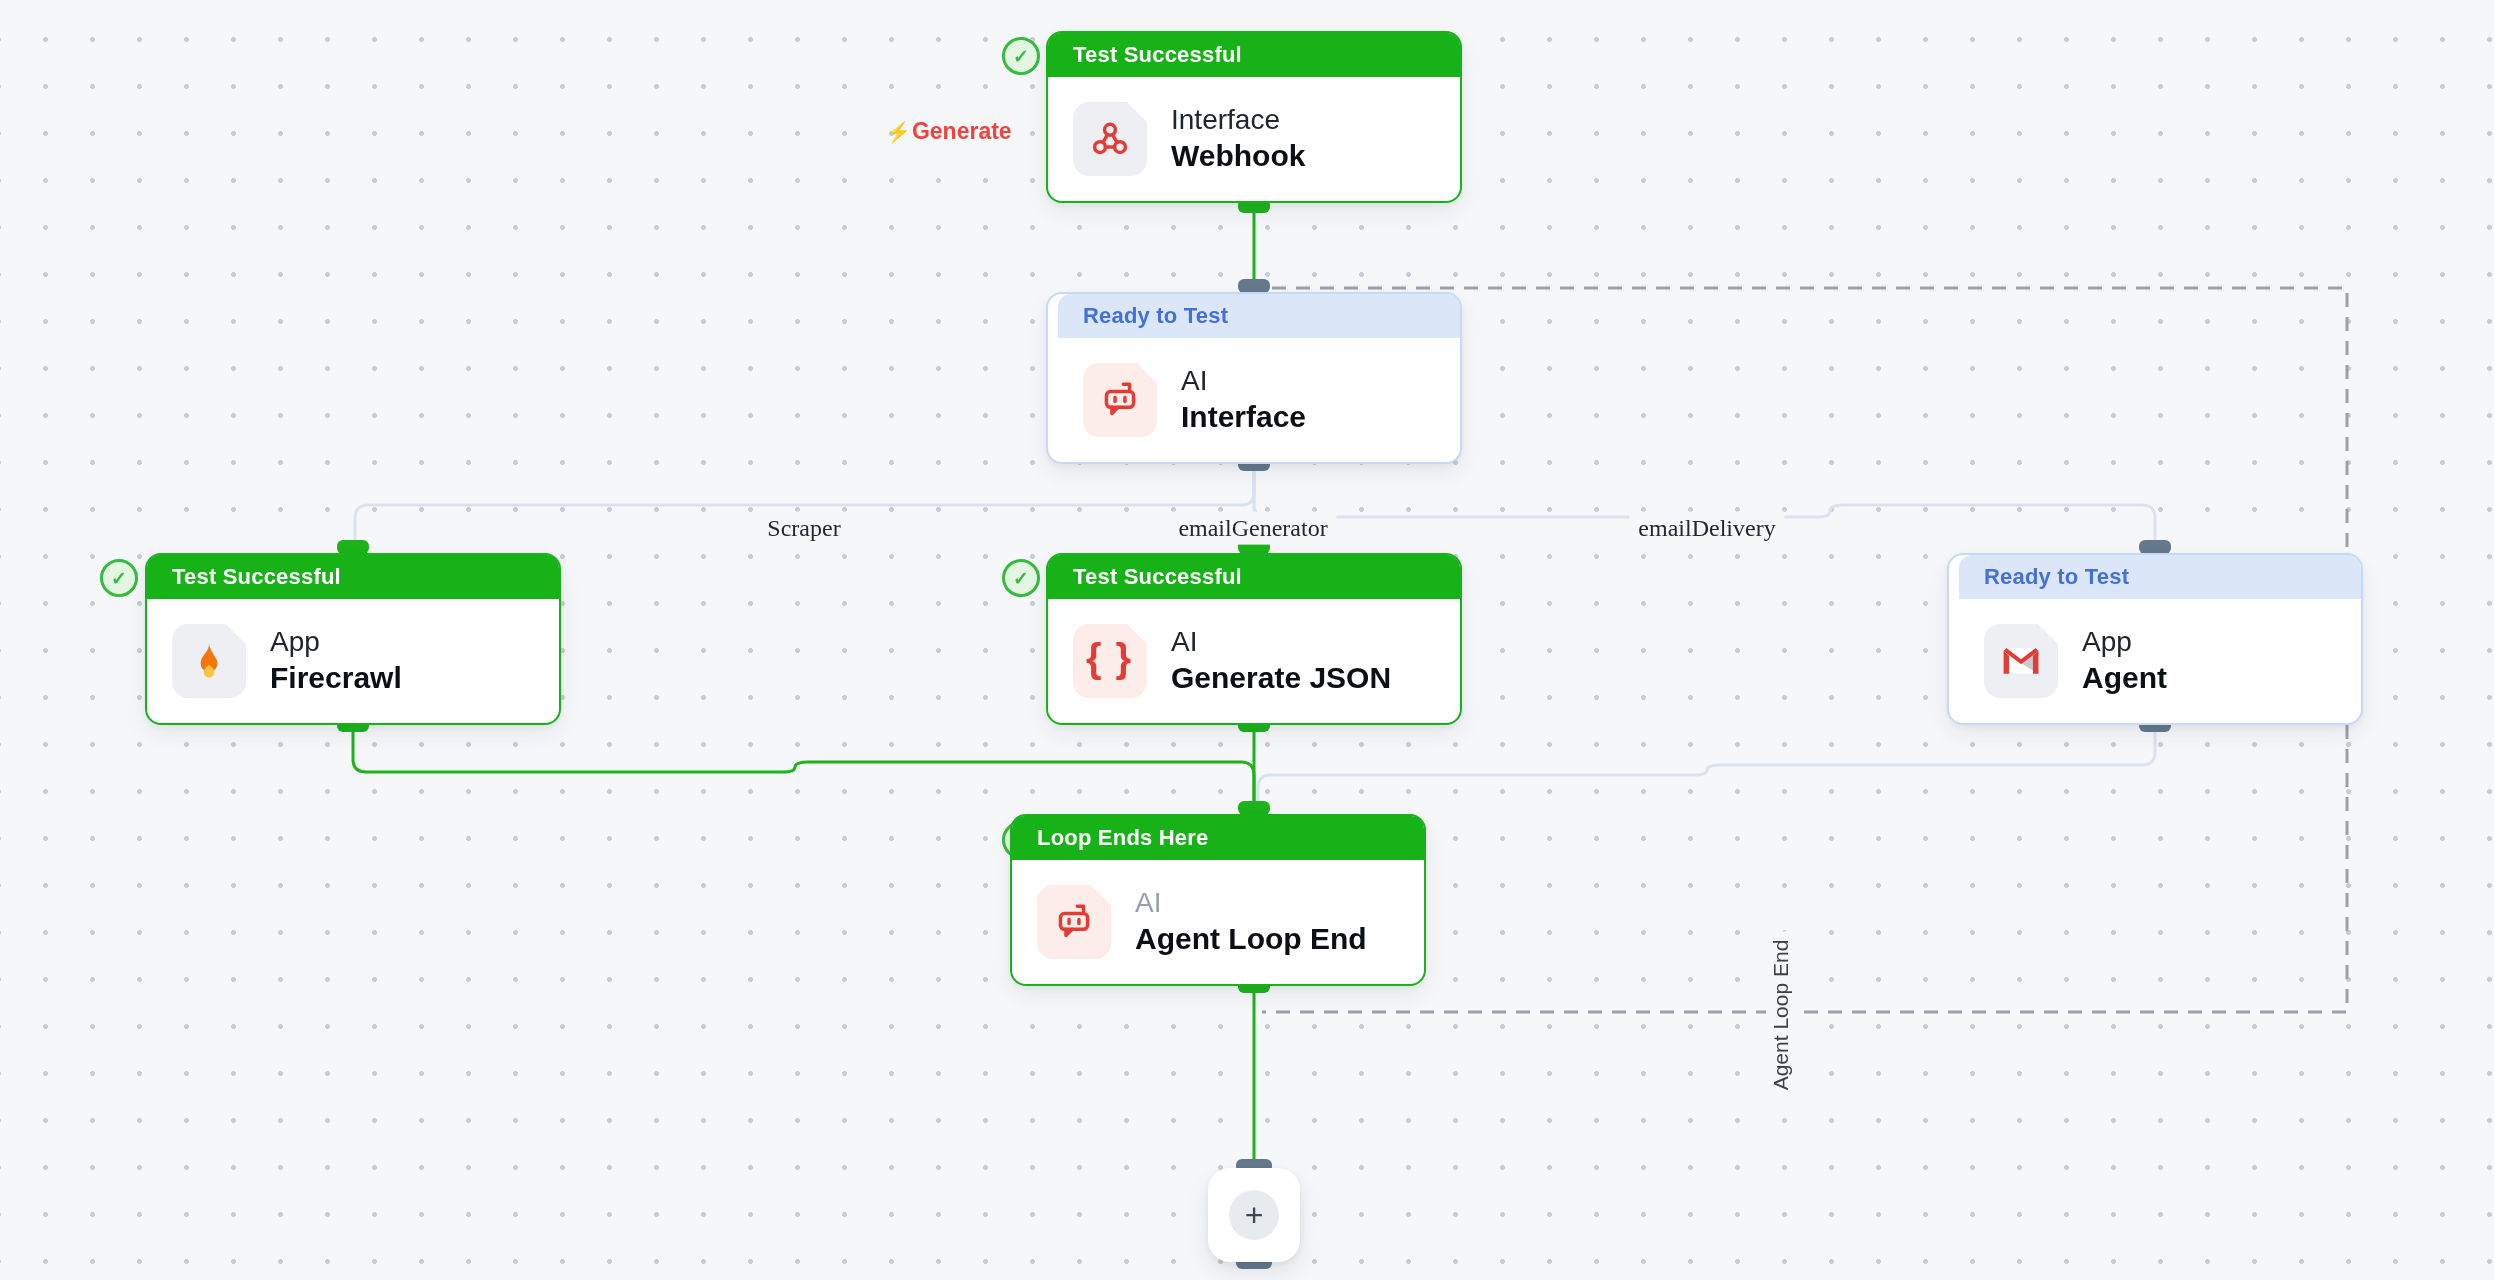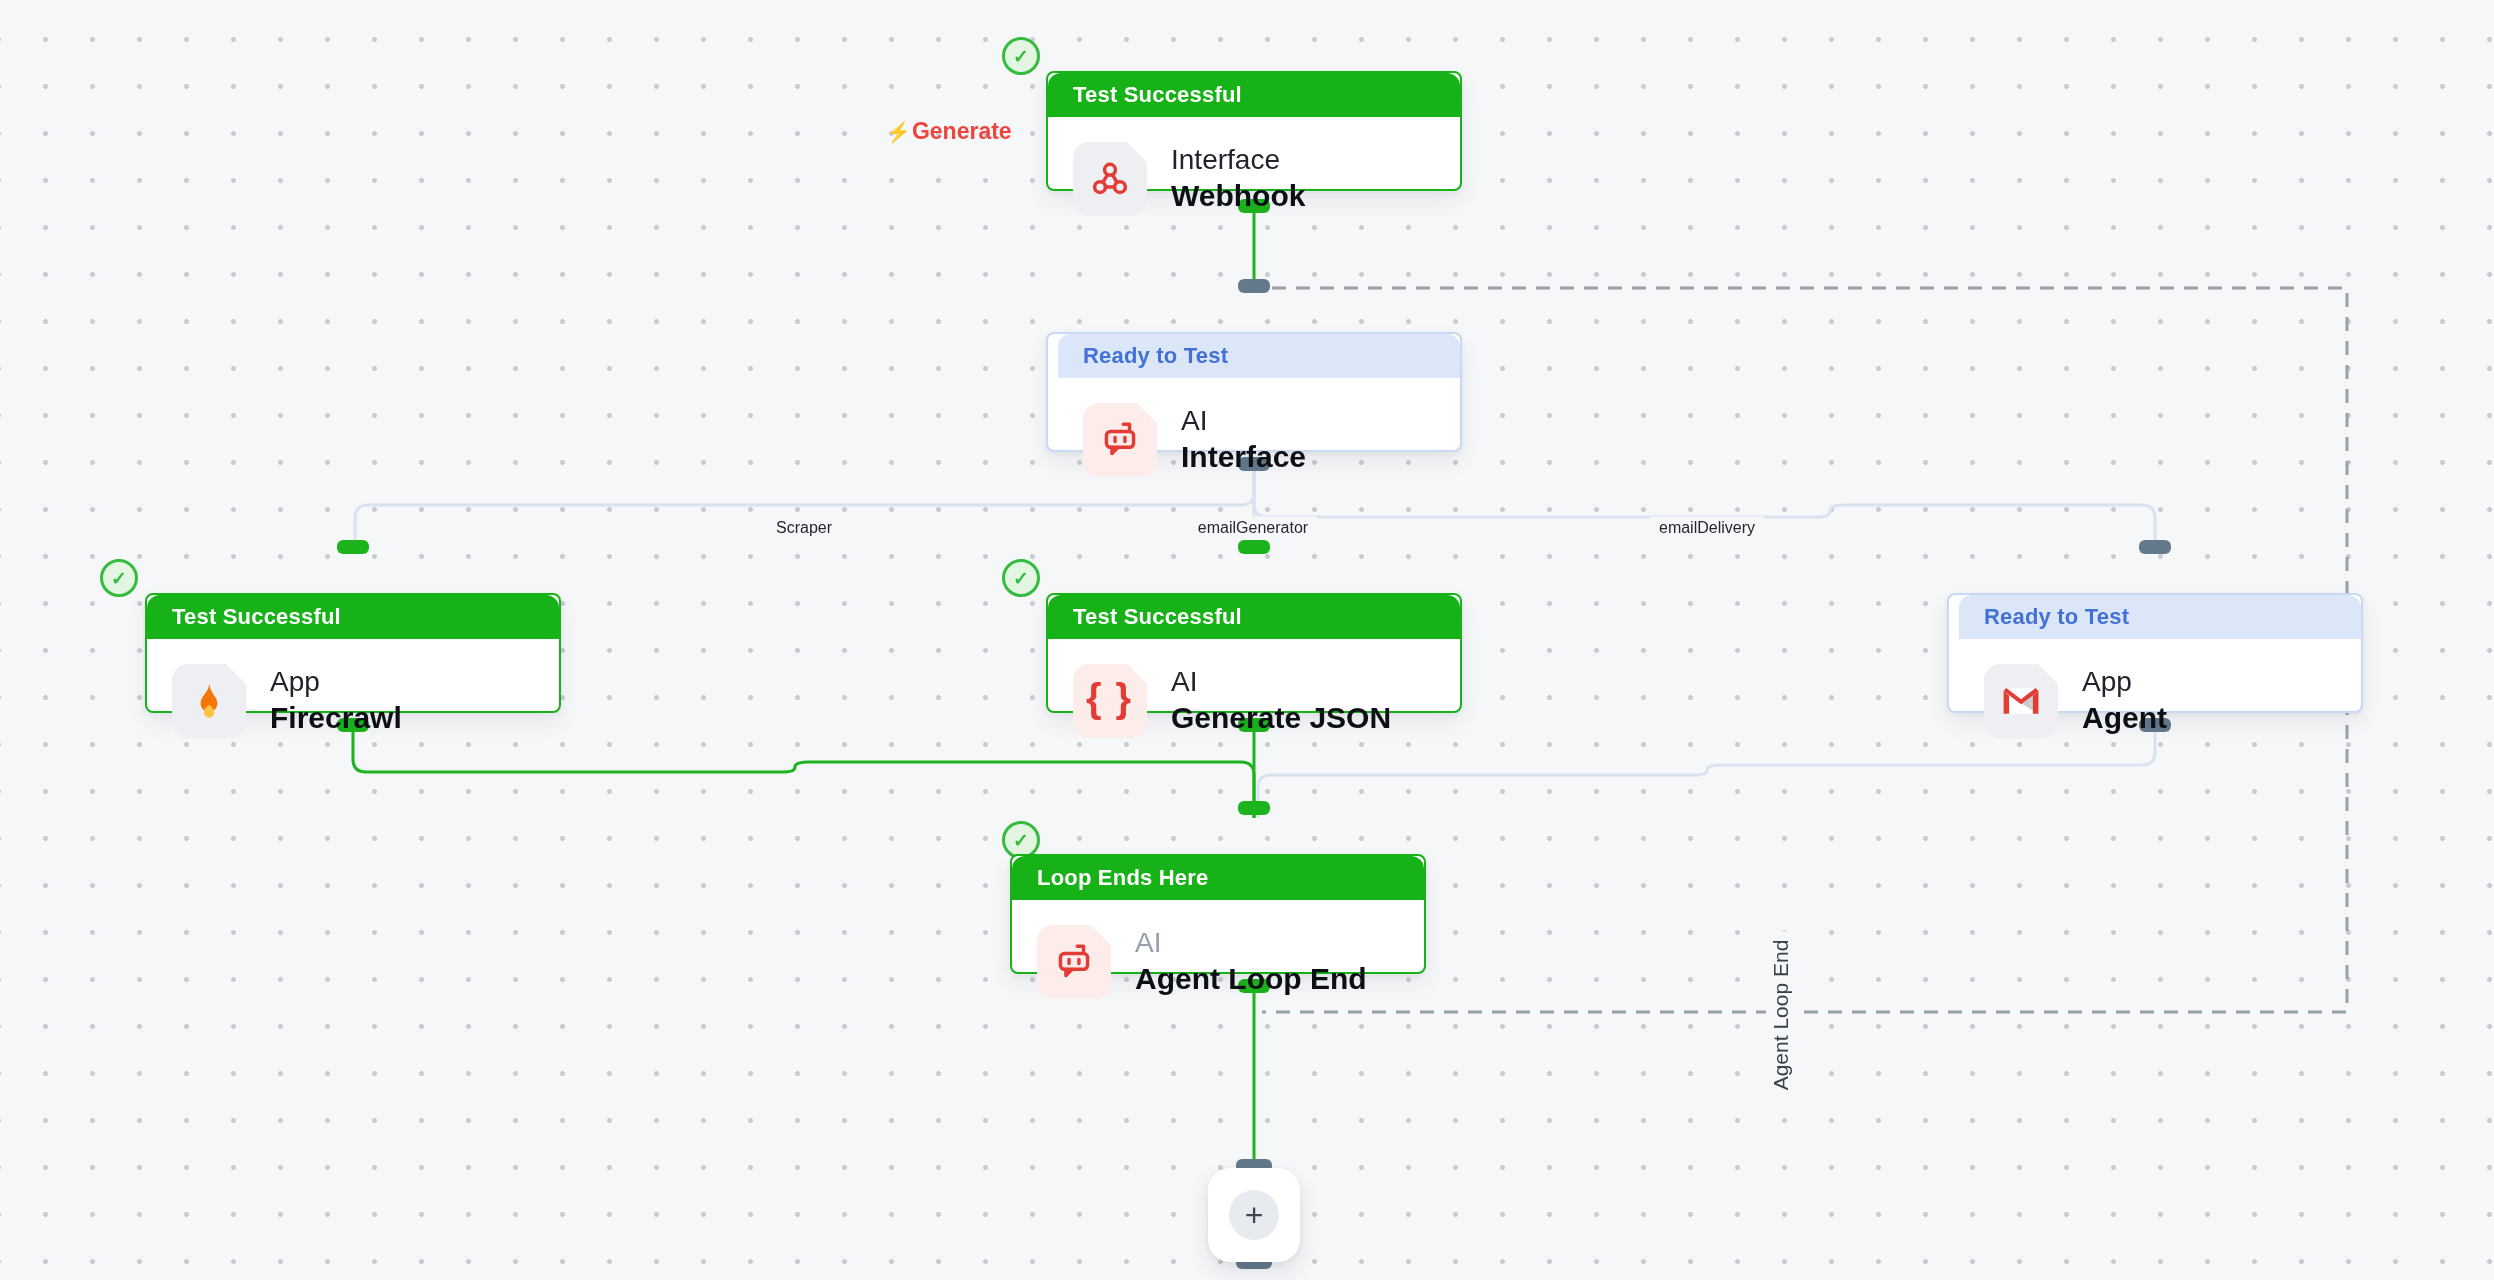--- a/index.html
+++ b/index.html
@@ -9,24 +9,23 @@
     background:var(--canvas-bg,#f6f7f9);
   }
   .canvas{
     position:relative;width:2494px;height:1280px;
     background-image:radial-gradient(circle, var(--dot,#c9ccd3) 2.2px, transparent 2.6px);
     background-size:47px 47px;background-position:22px 16px;
   }
   svg.edges{position:absolute;inset:0;}
   
   .node{
-    position:absolute;width:416px;height:120px;box-sizing:border-box;
-    border-radius:8px;background:#fff;
+    position:absolute;width:416px;height:172px;box-sizing:border-box;
+    border-radius:16px;background:#fff;
     box-shadow:0 10px 22px rgba(30,41,59,.07),0 2px 6px rgba(30,41,59,.05);
-    margin-top:40px;
   }
   .node.success{border:2px solid var(--green,#17b217);}
   .node.ready{border:2px solid var(--blue-border,#c7d9f4);padding-left:10px;}
   .node-header{
     height:44px;display:flex;align-items:center;padding:0 25px;
     border-radius:13px 13px 0 0;font-size:22px;font-weight:700;letter-spacing:.2px;
   }
   .success .node-header{background:var(--green,#17b217);color:#fff;}
   .ready .node-header{background:var(--blue-bg,#dbe7f8);color:var(--blue-text,#4471d6);}
   .node-body{display:flex;align-items:center;gap:24px;padding:0 25px;height:124px;}
@@ -50,22 +49,22 @@
     color:var(--badge-green,#35bb3f);font-size:19px;font-weight:700;
   }
   
   .trigger{
     position:absolute;left:886px;top:118px;width:116px;text-align:right;
     color:var(--trigger-red,#ee443d);font-size:23px;font-weight:700;white-space:nowrap;
   }
   .trigger .bolt{font-size:20px;margin-right:1px;}
   .edge-label{
     position:absolute;transform:translate(-50%,-50%);
-    font-size:16px;color:#23272e;background:var(--canvas-bg,#f6f7f9);
-    padding:2px 9px;white-space:nowrap;line-height:1.2;
+    font-size:24px;color:#23272e;background:var(--canvas-bg,#f6f7f9);
+    padding:2px 9px;white-space:nowrap;line-height:1.2;font-family:Liberation Serif, serif;
   }
   .region-label{
     position:absolute;left:1781px;top:1015px;
     transform:translate(-50%,-50%) rotate(-90deg);
     font-size:21px;color:#3a4049;background:var(--canvas-bg,#f6f7f9);
     padding:3px 8px;white-space:nowrap;
   }
   
   .add-card{
     position:absolute;left:1208px;top:1168px;width:92px;height:94px;

